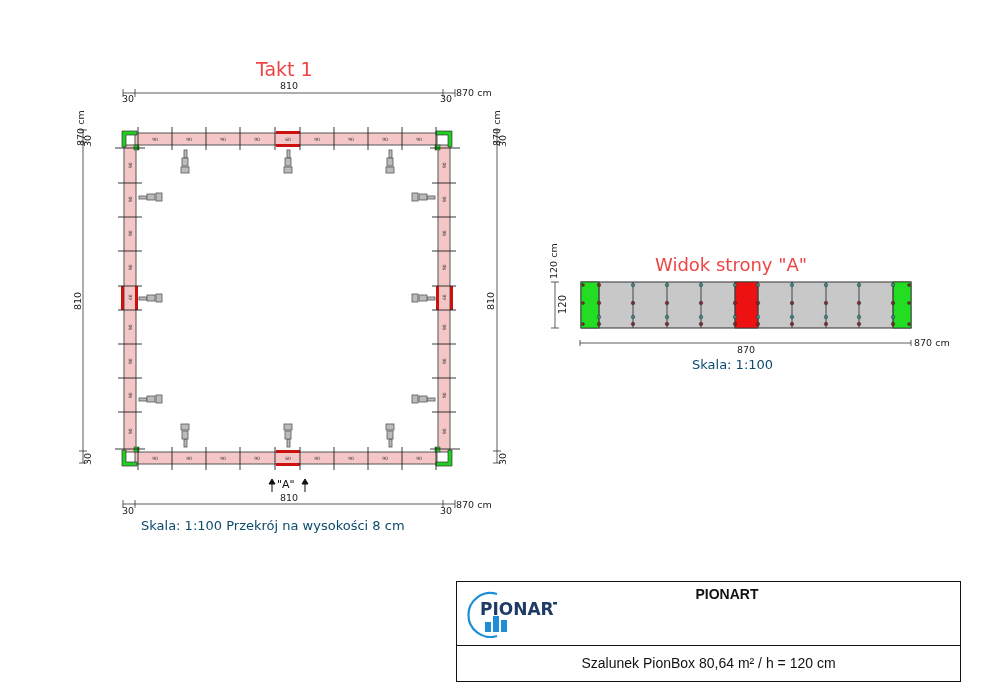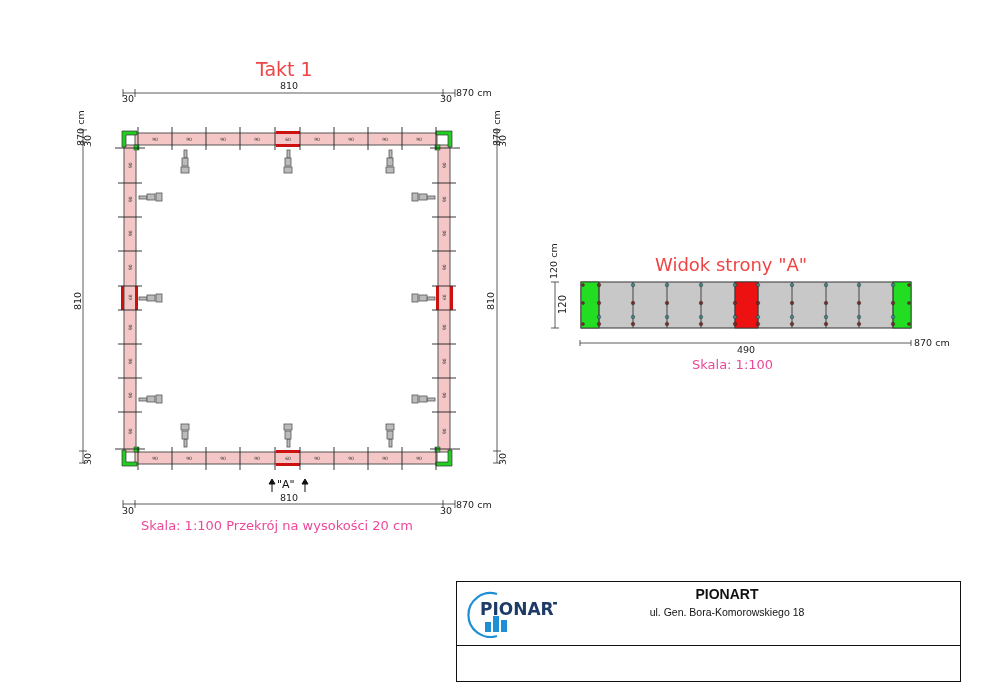--- a/index.html
+++ b/index.html
@@ -1,20 +1,20 @@
 <!DOCTYPE html>
 <html><head>
 <meta charset="utf-8">
 <style>
   html, body { margin:0; padding:0; background:#ffffff; }
   body { width:990px; height:699px; position:relative; overflow:hidden; font-family:"Liberation Sans", sans-serif; color:#111; }
   .abs { position:absolute; }
   .title-big { font-family:"DejaVu Sans", sans-serif; font-size:19px; color:#ef4444; }
   .dim { font-family:"DejaVu Sans", sans-serif; font-size:9.5px; color:#222; }
-  .caption { font-family:"DejaVu Sans", sans-serif; font-size:13px; color:#ec4899; }
+  .caption { font-family:"DejaVu Sans", sans-serif; font-size:13px; color:#0c4a6e; }
   .vert { transform:rotate(-90deg); transform-origin:left top; white-space:nowrap; }
   .note { font-size:7.5px; text-align:right; color:#111; line-height:10px; }
   .title-block { border:1.5px solid #111; }
   .tb-row1 { height:63px; border-bottom:1.5px solid #111; position:relative; }
   .tb-row2 { height:34px; display:flex; align-items:center; justify-content:center; font-size:14px; }
   .company { font-weight:bold; font-size:14px; text-align:center; }
   .addr { font-size:10.5px; text-align:center; line-height:13px; }
   svg text { font-family:"DejaVu Sans", sans-serif; }
 </style>
 </head>
@@ -304,41 +304,41 @@
         <circle cx="893" cy="317" r="1.8"></circle>
       <circle cx="599" cy="317" r="1.8"></circle>
     </g>
   </g>
 </svg>
 
 <div class="abs" style="left:268px; top:478px; font-family:'DejaVu Sans',sans-serif; font-size:11px;">
   <span style="margin-left:9px;">"A"</span>
 </div>
 
-<div class="abs caption" style="left:141px; top:518px;">Skala: 1:100   Przekrój na wysokości 20 cm</div>
+<div class="abs caption" style="left:141px; top:518px;">Skala: 1:100   Przekrój na wysokości 8 cm</div>
 
 <div class="abs title-big" style="left:655px; top:254px; font-size:18px;">Widok strony "A"</div>
 <div class="abs dim vert" style="left:548px; top:279px;">120 cm</div>
 <div class="abs dim vert" style="left:557px; top:314px; font-size:10px;">120</div>
-<div class="abs dim" style="left:737px; top:344px;">490</div>
+<div class="abs dim" style="left:737px; top:344px;">870</div>
 <div class="abs dim" style="left:914px; top:337px;">870 cm</div>
 <div class="abs caption" style="left:692px; top:357px;">Skala: 1:100</div>
 
 <div class="abs note" style="left:640px; top:551px; width:316px;">
 </div>
 
 <div class="abs title-block" style="left:456px; top:581px; width:503px; height:99px;">
   <div class="tb-row1">
     <div class="abs" style="left:10px; top:6px; width:90px; height:50px;">
       <svg width="90" height="50">
         <path d="M30 6 A22 22 0 1 0 30 48" fill="none" stroke="#1e8fd6" stroke-width="2.2"></path>
         <rect x="18" y="34" width="6" height="10" fill="#1e8fd6"></rect>
         <rect x="26" y="28" width="6" height="16" fill="#1e8fd6"></rect>
         <rect x="34" y="32" width="6" height="12" fill="#1e8fd6"></rect>
         <text x="13" y="27" font-family="Liberation Sans, sans-serif" font-size="17" font-weight="bold" fill="#1e3a66">PIONART</text>
       </svg>
     </div>
     <div class="abs" style="left:130px; top:4px; width:280px;">
       <div class="company">PIONART</div>
-      <div class="addr" style="margin-top:4px;">ul. Gen. Bora-Komorowskiego 18</div>
     </div>
   </div>
+  <div class="tb-row2">Szalunek PionBox 80,64 m² / h = 120 cm</div>
 </div>
 
 </body></html>

